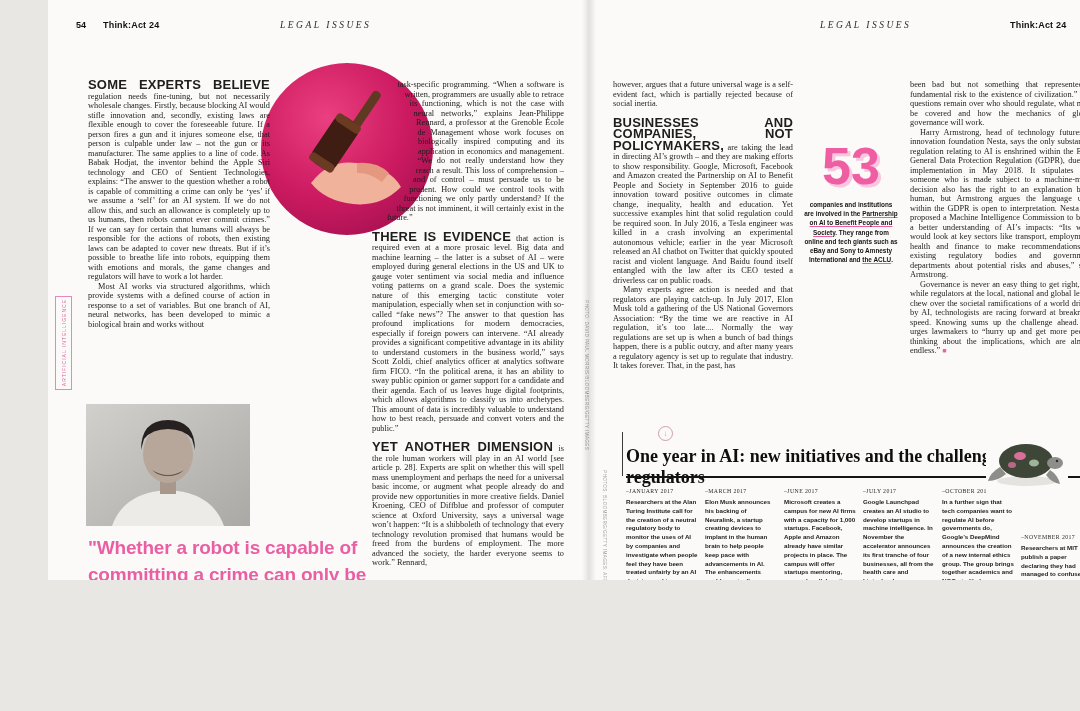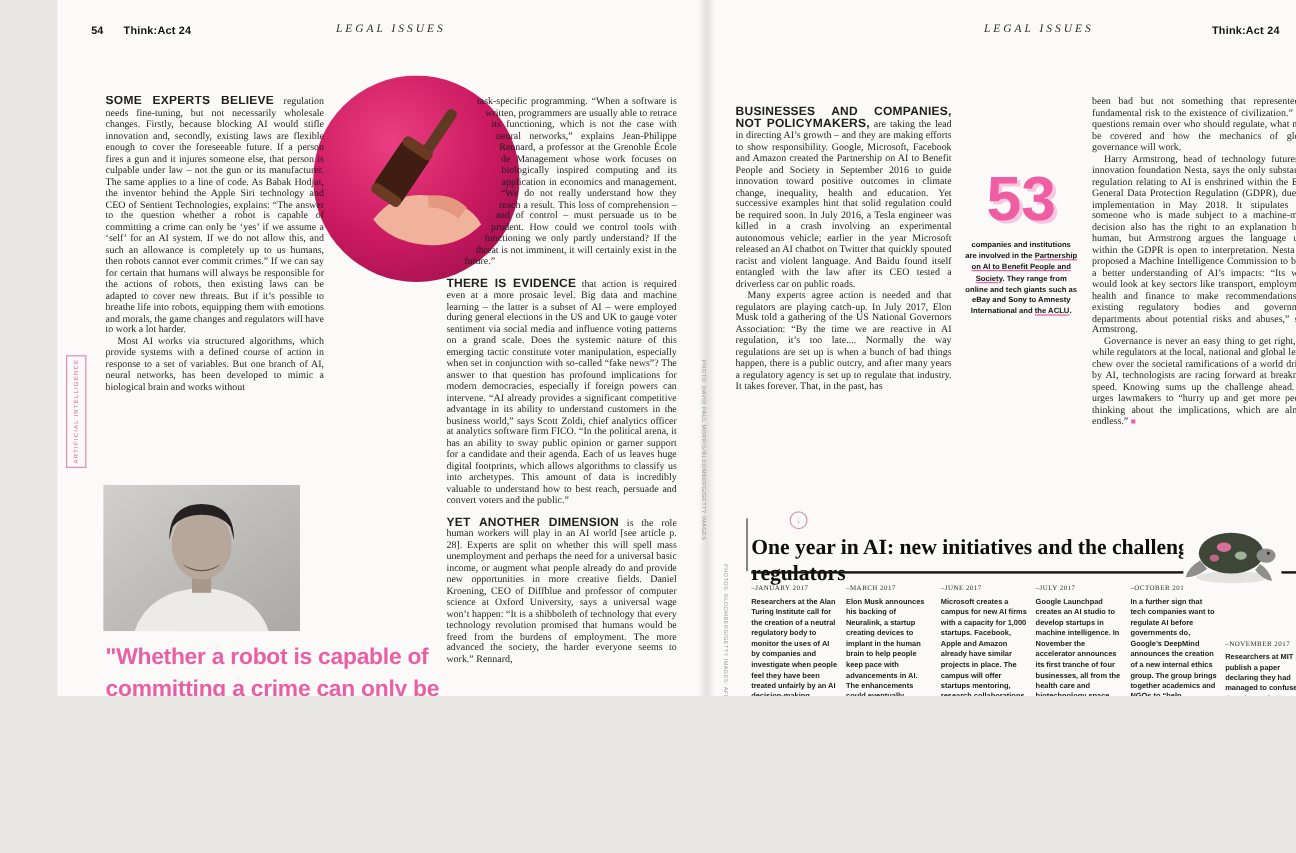--- a/index.html
+++ b/index.html
@@ -14,21 +14,21 @@
   
   .side-tag{position:absolute;left:7px;top:296px;width:15px;height:92px;border:1px solid #e58ab8;
             display:flex;align-items:center;justify-content:center;}
   .side-tag span{writing-mode:vertical-rl;transform:rotate(180deg);font-family:"Liberation Sans",sans-serif;
             font-size:5px;letter-spacing:1px;color:#db5f9d;white-space:nowrap;}
   
   .col{position:absolute;text-align:justify;font-size:8.3px;line-height:9.5px;overflow:hidden;}
   .col p{margin:0;}
   .col p.block{margin-top:9px;}
   .col p.indent{text-indent:10px;}
-  .lead{font-family:"Liberation Sans",sans-serif;font-weight:700;font-size:10px;letter-spacing:.2px;}
+  .lead{font-family:"Liberation Sans",sans-serif;font-weight:700;font-size:13px;letter-spacing:.2px;}
   .endmark{color:#ee5fa3;font-size:7px;}
   
   .wrap-spacer{float:left;width:48px;height:158px;shape-outside:circle(88px at -42px 66px);}
   
   figure{margin:0;padding:0;position:absolute;}
   .gavel-fig{left:213px;top:63px;width:172px;height:172px;}
   .portrait-fig{left:38px;top:404px;width:164px;height:122px;}
   .musk-fig{left:38px;top:188px;width:100px;height:100px;}
   .sphere-fig{left:224px;top:178px;width:82px;height:107px;}
   .turtle-fig{left:373px;top:3px;width:82px;height:76px;}
@@ -144,20 +144,21 @@
   </div>
   <div class="quote-underline"></div>
 
   <div class="gutter"></div>
 
   <span class="sectionhead" style="left:772px;">LEGAL ISSUES</span>
   <span class="runhead brand" style="left:962px;">Think:Act 24</span>
   <span class="runhead pagenum" style="left:1092px;">55</span>
 
   <div class="col" style="left:565px;top:80px;width:180px;height:325px;">
+    <p>however, argues that a future universal wage is a self-evident fact, which is partially rejected because of social inertia.</p>
     <p class="block"><span class="lead">BUSINESSES AND COMPANIES, NOT POLICYMAKERS,</span><span> are taking the lead in directing AI’s growth – and they are making efforts to show responsibility. Google, Microsoft, Facebook and Amazon created the Partnership on AI to Benefit People and Society in September 2016 to guide innovation toward positive outcomes in climate change, inequality, health and education. Yet successive examples hint that solid regulation could be required soon. In July 2016, a Tesla engineer was killed in a crash involving an experimental autonomous vehicle; earlier in the year Microsoft released an AI chatbot on Twitter that quickly spouted racist and violent language. And Baidu found itself entangled with the law after its CEO tested a driverless car on public roads.</span></p>
     <p class="indent">Many experts agree action is needed and that regulators are playing catch-up. In July 2017, Elon Musk told a gathering of the US National Governors Association: “By the time we are reactive in AI regulation, it’s too late.... Normally the way regulations are set up is when a bunch of bad things happen, there is a public outcry, and after many years a regulatory agency is set up to regulate that industry. It takes forever. That, in the past, has</p>
   </div>
 
   <div class="stat">
     <div class="stat-number">53</div>
     <p class="stat-text">
       <span>companies and institutions are involved in the </span><span class="u">Partnership on AI to Benefit People and Society</span><span>. They range from online and tech giants such as eBay and Sony to Amnesty International and </span><span class="u">the ACLU</span><span>.</span>
     </p>
   </div>

